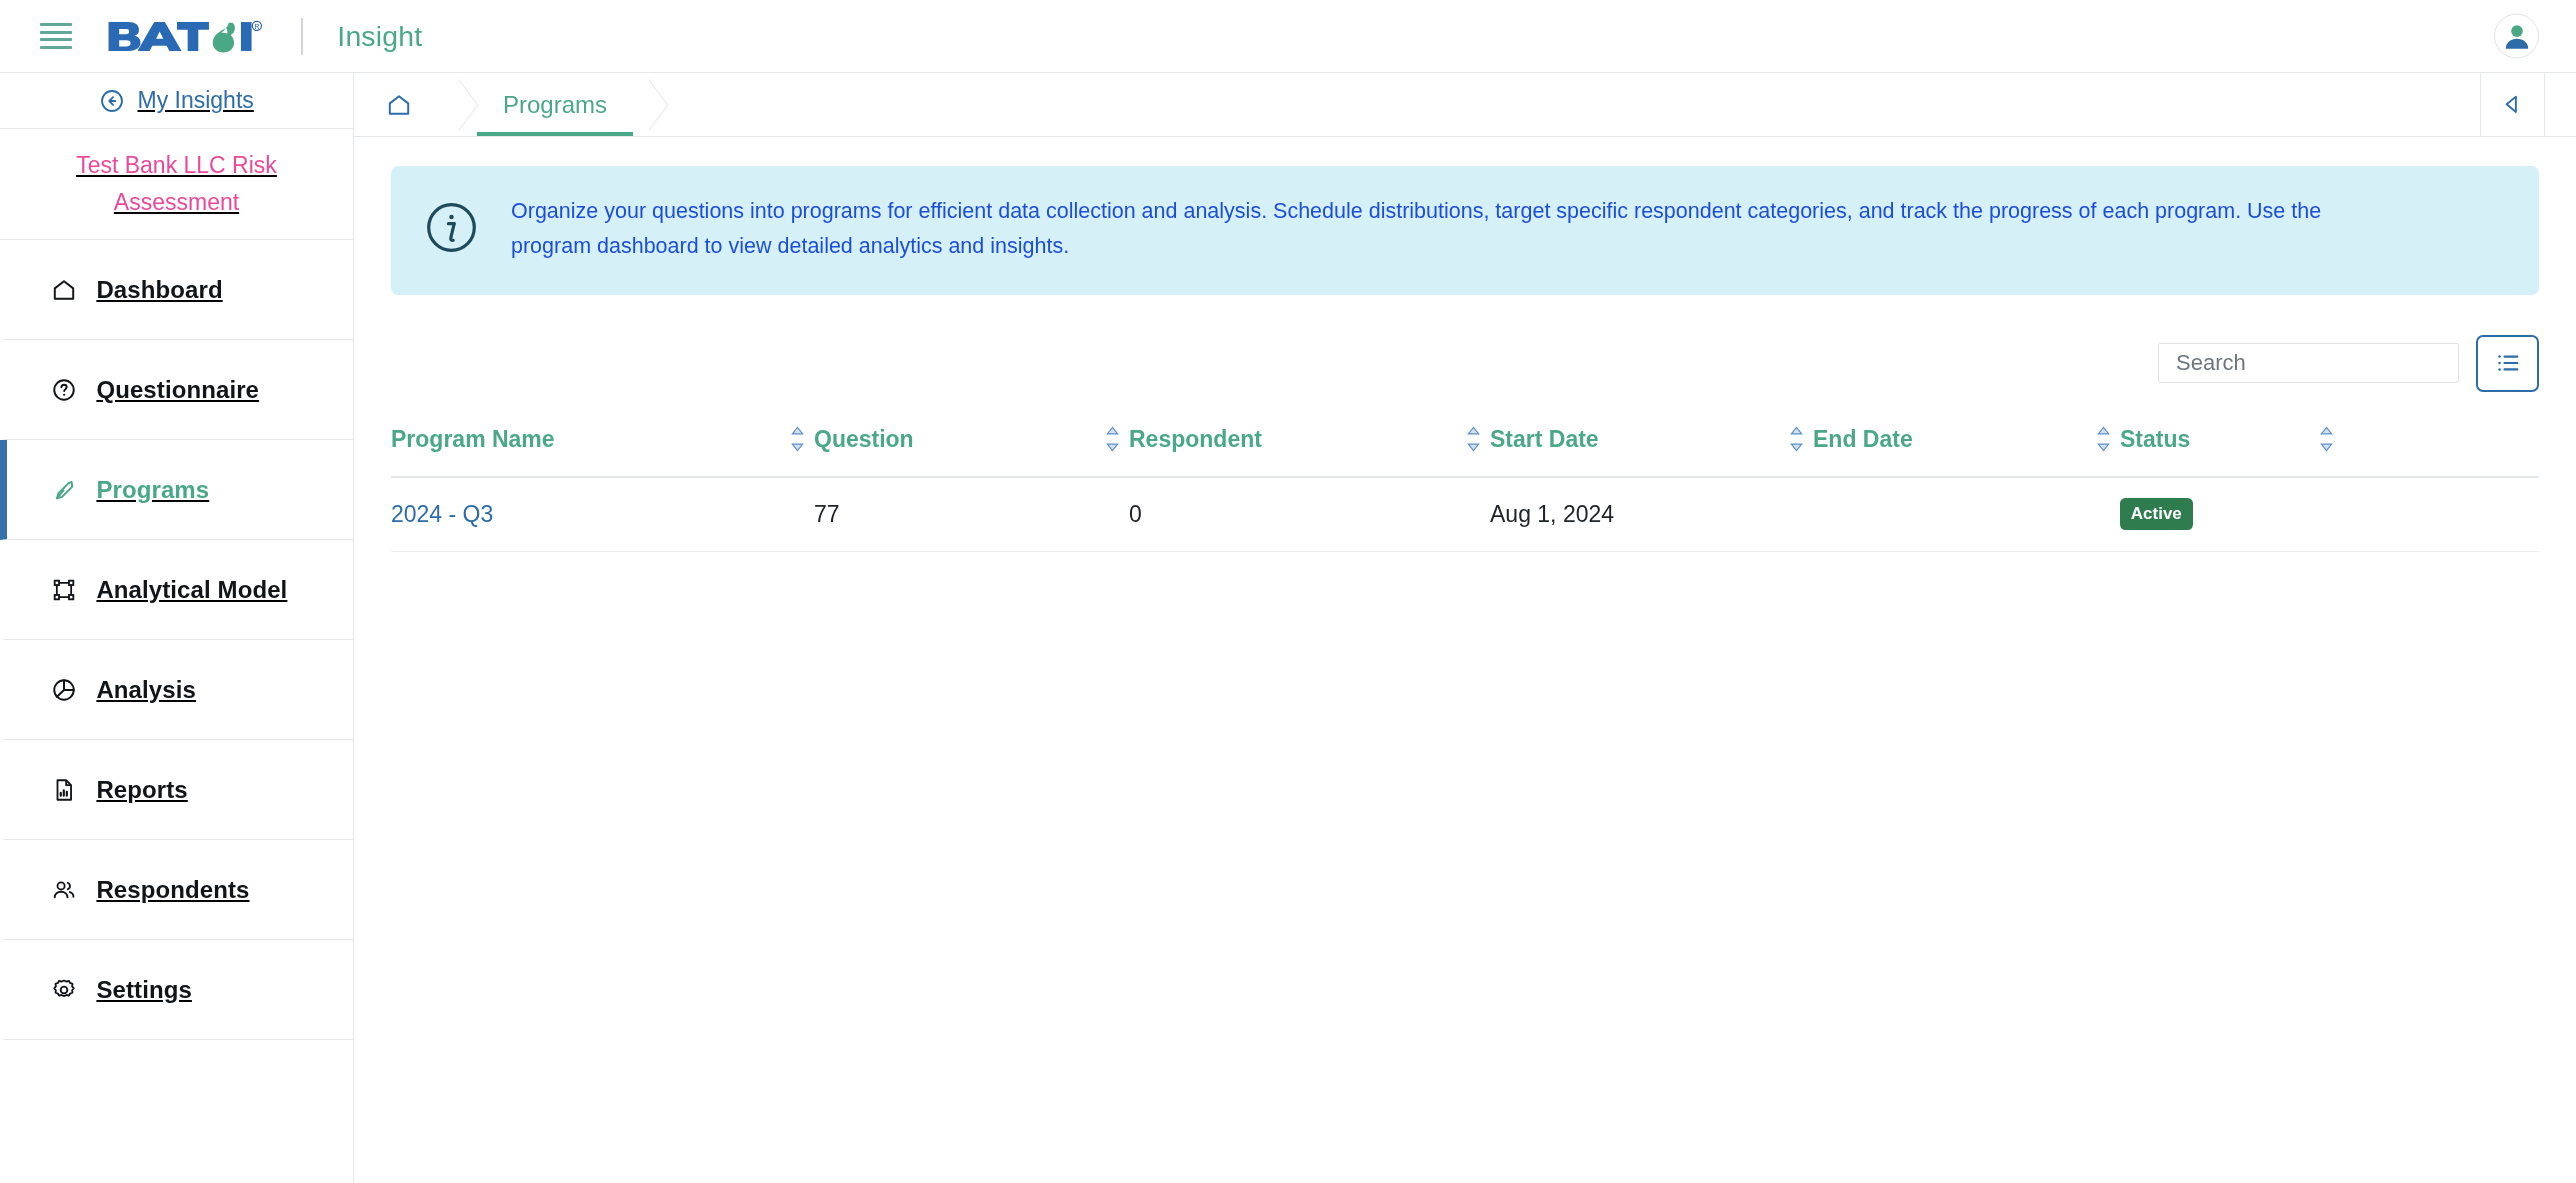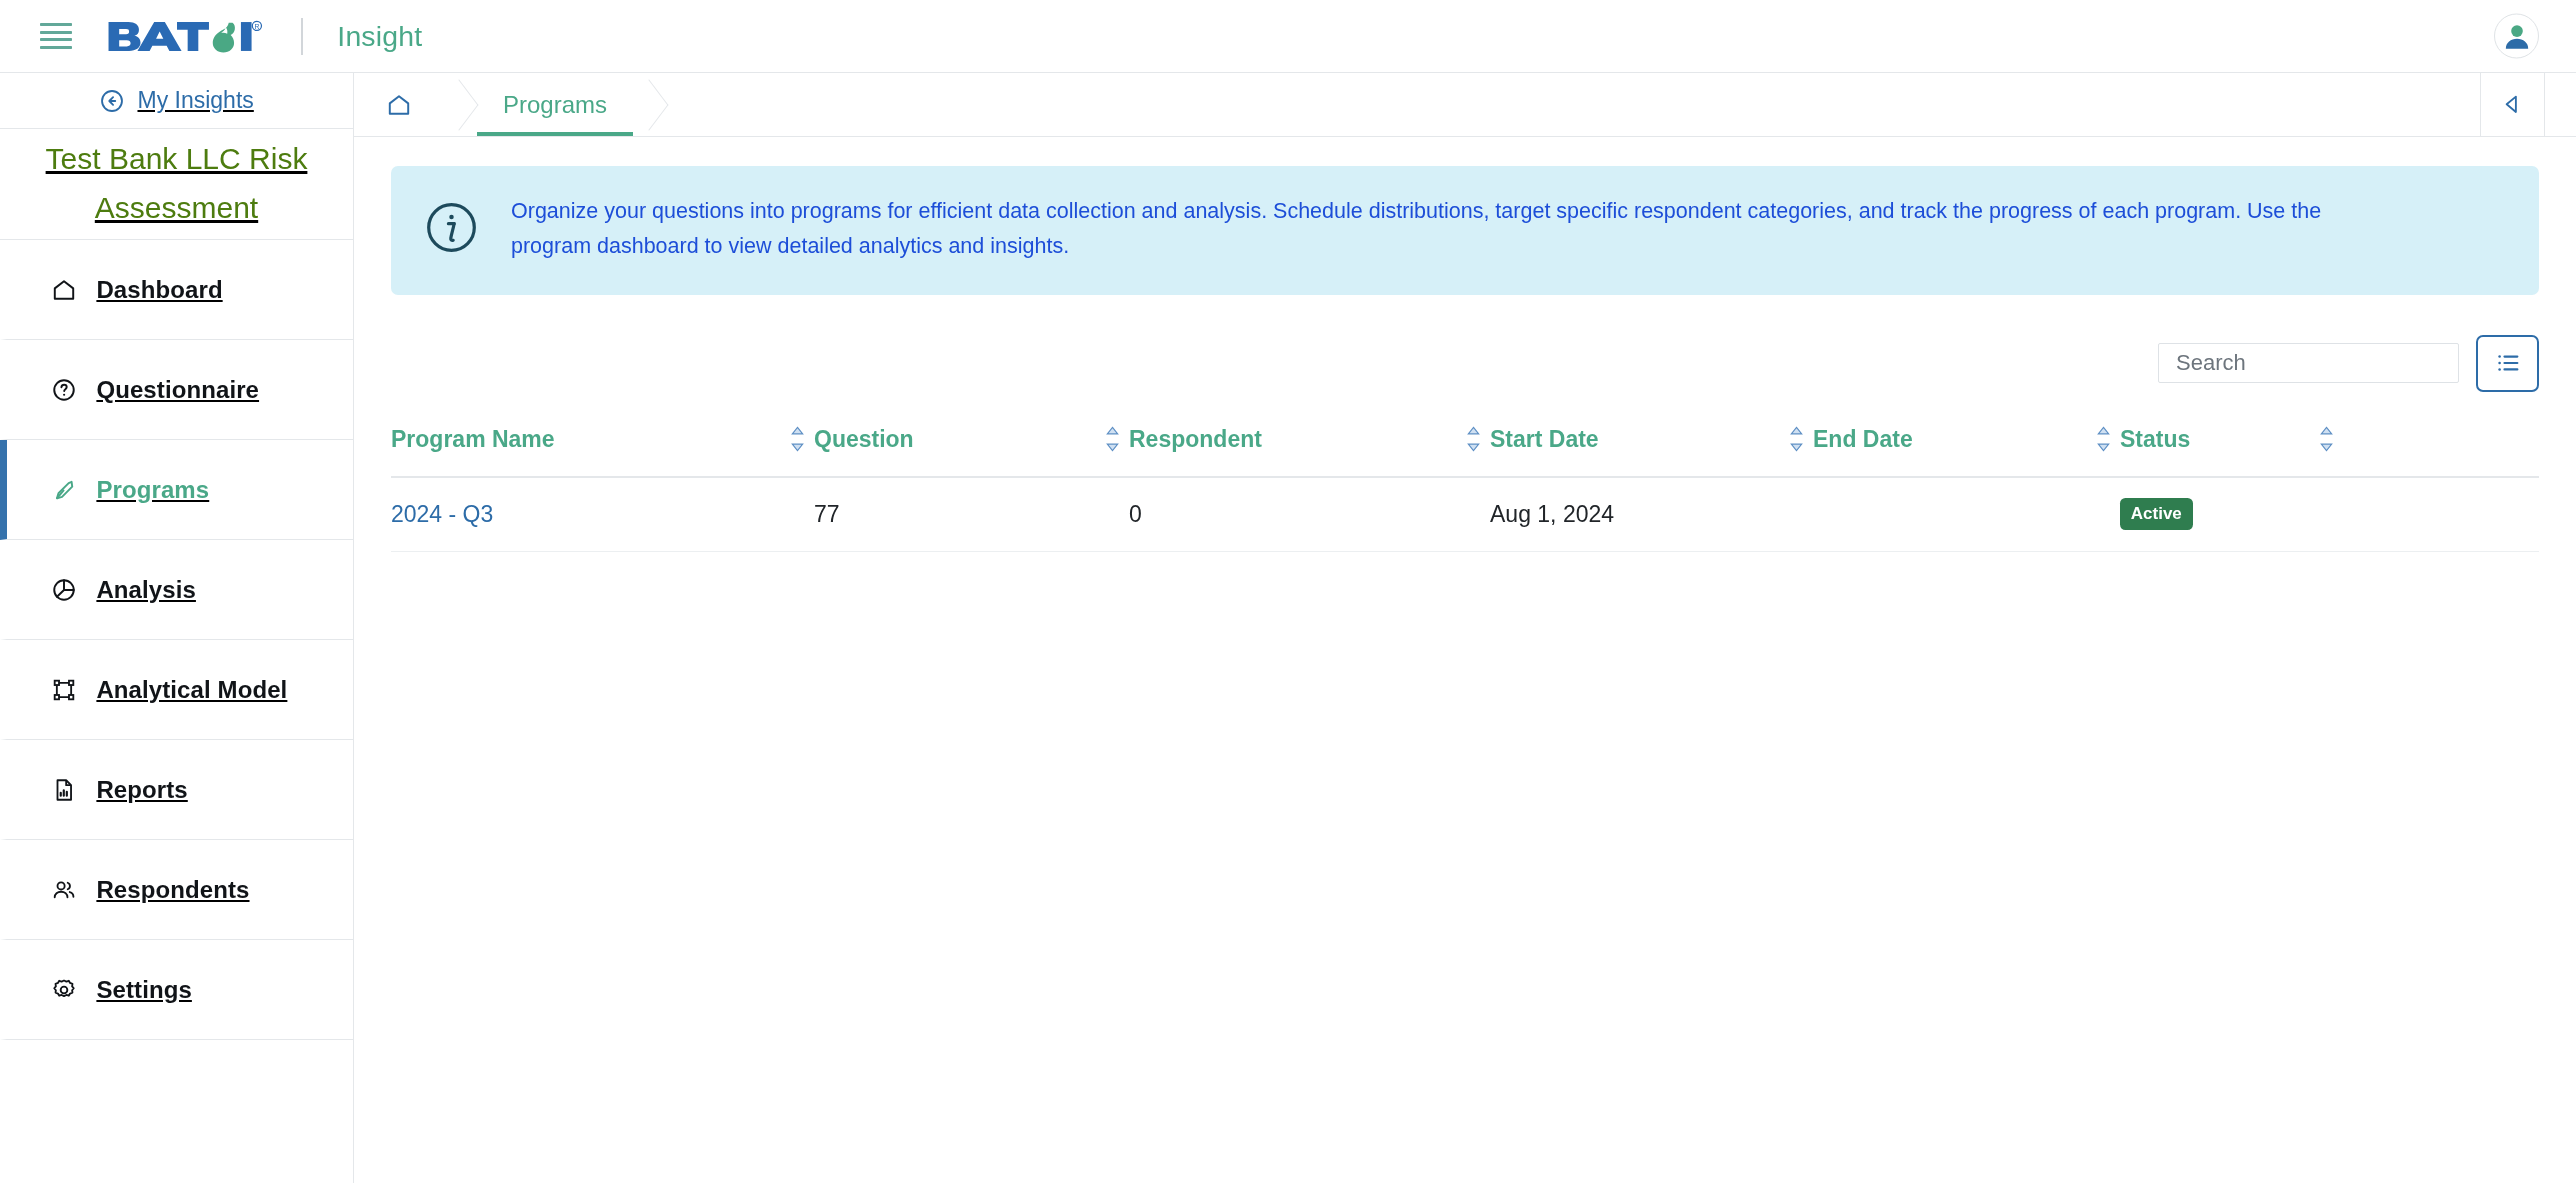--- a/index.html
+++ b/index.html
@@ -55,21 +55,21 @@
   .my-insights {
     height: 56px; flex: 0 0 56px;
     display: flex; align-items: center; justify-content: center; gap: 12.3px;
     border-bottom: 1.5px solid #e4e7ea;
     color: #2d6ca8; font-size: 23px; cursor: pointer;
   }
   .org-block {
     flex: 0 0 111px;
     display: flex; flex-direction: column; align-items: center; justify-content: center;
     border-bottom: 1.5px solid #e4e7ea;
-    color: #4d7c0f; font-size: 30px; line-height: 1.62; text-align: center;
+    color: #ec4899; font-size: 23px; line-height: 1.62; text-align: center;
     padding: 0 31px;
   }
   .nav-item {
     flex: 0 0 100px;
     display: flex; align-items: center;
     padding-left: 42px; gap: 18.4px;
     border-bottom: 1.5px solid #e4e7ea;
     cursor: pointer;
     border-left: 7px solid transparent;
     color: #111418;
@@ -263,39 +263,39 @@
           <svg width="26" height="26" viewBox="0 0 24 24" fill="none" stroke="#4aa888" stroke-width="1.8" stroke-linecap="round" stroke-linejoin="round">
             <path d="M19 4.5l.6 4.4-9.4 9.4-4.7 1.4 1.4-4.7 9.4-9.4 2.7-1.1z"></path>
             <path d="M11.6 12.4l-5.9 7.1"></path>
           </svg>
         </span>
         <span class="nav-label">Programs</span>
       </div>
 
       <div class="nav-item">
         <span class="nav-icon">
-          <svg width="26" height="26" viewBox="0 0 24 24" fill="none" stroke="#111418" stroke-width="1.8">
-            <circle cx="12" cy="12" r="9"></circle>
-            <path d="M12 3v9h9M12 12l-6.5 6.3" stroke-linecap="round"></path>
-          </svg>
-        </span>
-        <span class="nav-label">Analysis</span>
-      </div>
-
-      <div class="nav-item">
-        <span class="nav-icon">
           <svg width="26" height="26" viewBox="0 0 24 24" fill="none" stroke="#111418" stroke-width="1.7">
             <rect x="3.4" y="3.4" width="4" height="4"></rect>
             <rect x="16.6" y="3.4" width="4" height="4"></rect>
             <rect x="3.4" y="16.6" width="4" height="4"></rect>
             <rect x="16.6" y="16.6" width="4" height="4"></rect>
             <path d="M7.4 5.4h9.2M7.4 18.6h9.2M5.4 7.4v9.2M18.6 7.4v9.2"></path>
           </svg>
         </span>
         <span class="nav-label">Analytical Model</span>
+      </div>
+
+      <div class="nav-item">
+        <span class="nav-icon">
+          <svg width="26" height="26" viewBox="0 0 24 24" fill="none" stroke="#111418" stroke-width="1.8">
+            <circle cx="12" cy="12" r="9"></circle>
+            <path d="M12 3v9h9M12 12l-6.5 6.3" stroke-linecap="round"></path>
+          </svg>
+        </span>
+        <span class="nav-label">Analysis</span>
       </div>
 
       <div class="nav-item">
         <span class="nav-icon">
           <svg width="26" height="26" viewBox="0 0 24 24" fill="none" stroke="#111418" stroke-width="1.7" stroke-linejoin="round">
             <path d="M6 3h8l4.5 4.5V21H6V3z"></path>
             <path d="M14 3v4.5h4.5"></path>
             <path d="M9 17.2v-2.6M11.8 17.2v-5M14.6 17.2v-3.6" stroke-width="2" stroke-linecap="round"></path>
           </svg>
         </span>

